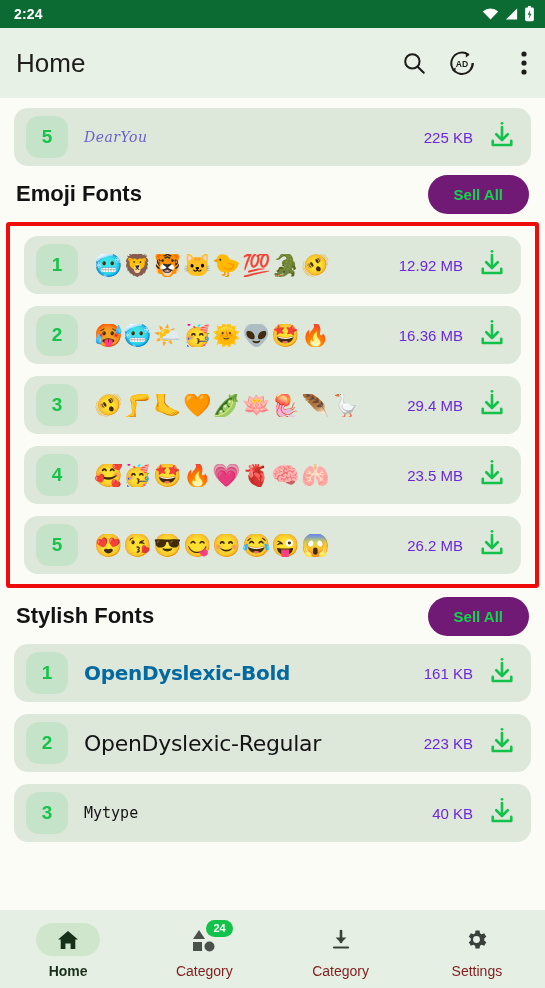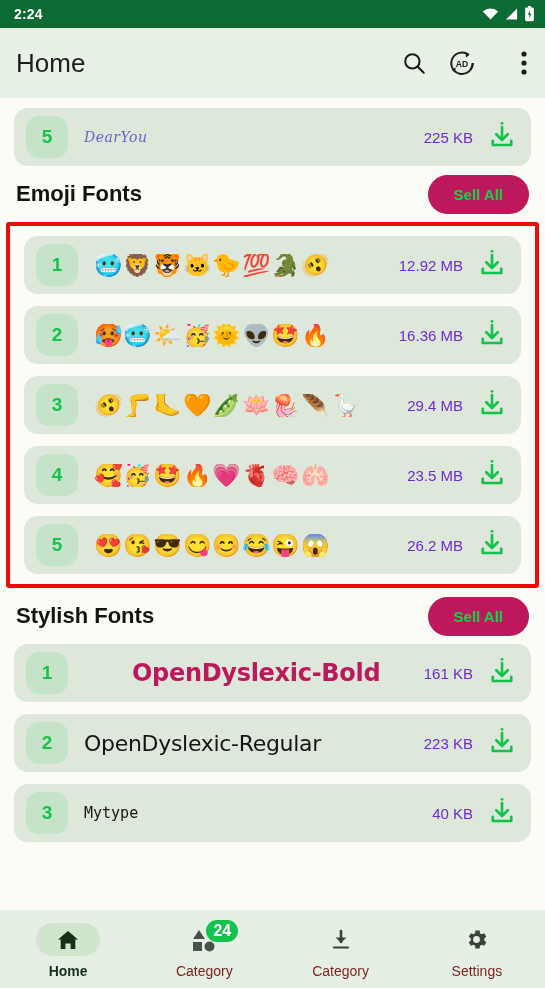--- a/index.html
+++ b/index.html
@@ -41,33 +41,33 @@
     width:42px; height:42px; border-radius:13px; background:#C5E3C8;
     color:#19C24B; font-size:19px; font-weight:bold;
     display:flex; align-items:center; justify-content:center; flex:0 0 42px;
   }
   .rowname { flex:1; margin-left:16px; overflow:hidden; white-space:nowrap; }
   .emoji-name { font-size:23px; letter-spacing:1px; line-height:1; }
   .script-name {
     font-size:14px; font-style:italic; font-family:"DejaVu Serif", serif;
     color:#6A63C8; letter-spacing:.5px;
   }
-  .dys-bold { font-size:24px; font-weight:bold; color:#be185d; font-family:"DejaVu Sans", sans-serif; letter-spacing:-.3px;margin-left:48px; }
+  .dys-bold { font-size:20px; font-weight:bold; color:#0369a1; font-family:"DejaVu Sans", sans-serif; letter-spacing:-.3px; }
   .dys-reg  { font-size:22px; color:#141414; font-family:"DejaVu Sans", sans-serif; letter-spacing:-.3px; }
   .mono-name{ font-size:15px; color:#141414; font-family:"DejaVu Sans Mono", monospace; }
   .size { font-size:15px; color:#6d28d9; margin-right:14px; white-space:nowrap; }
 
   
   .section {
     display:flex; align-items:center; justify-content:space-between;
     padding:0 16px; height:56px;
   }
   .section-title { font-size:22px; font-weight:bold; color:#131313; }
   .sell-all {
-    background:#be185d; color:#12D64A; font-size:15px; font-weight:bold;
+    background:#701a75; color:#12D64A; font-size:15px; font-weight:bold;
     border:none; border-radius:22px; padding:11px 26px; cursor:pointer;
     font-family:"Liberation Sans", sans-serif;
   }
 
   
   .highlight {
     border:4px solid #F00B0B; border-radius:3px;
     margin:0 6px; padding:10px 6px 10px 6px; background:#FBFCF5;
   }
   .highlight .row { margin-left:8px; margin-right:8px; }
@@ -78,21 +78,21 @@
     display:flex; align-items:center; justify-content:space-around;
     padding-top:4px;
   }
   .navitem { display:flex; flex-direction:column; align-items:center; gap:7px; width:110px; cursor:pointer; position:relative; }
   .navicon-wrap { position:relative; width:64px; height:33px; display:flex; align-items:center; justify-content:center; border-radius:17px; }
   .navitem.active .navicon-wrap { background:#CFE6CC; }
   .navlabel { font-size:14px; color:#7f1d1d; }
   .navitem.active .navlabel { font-weight:bold; color:#17301A; }
   .badge {
     position:absolute; top:-3px; left:34px;
-    background:#12C24A; color:#fff; font-size:16px; font-weight:bold;
+    background:#12C24A; color:#fff; font-size:11px; font-weight:bold;
     border-radius:11px; padding:2px 7px; line-height:1.15; min-width:26px; text-align:center;
   }
 </style>
 </head>
 <body>
 
 <div class="screen">
 
   <div class="statusbar">
     <span class="status-time">2:24</span>

